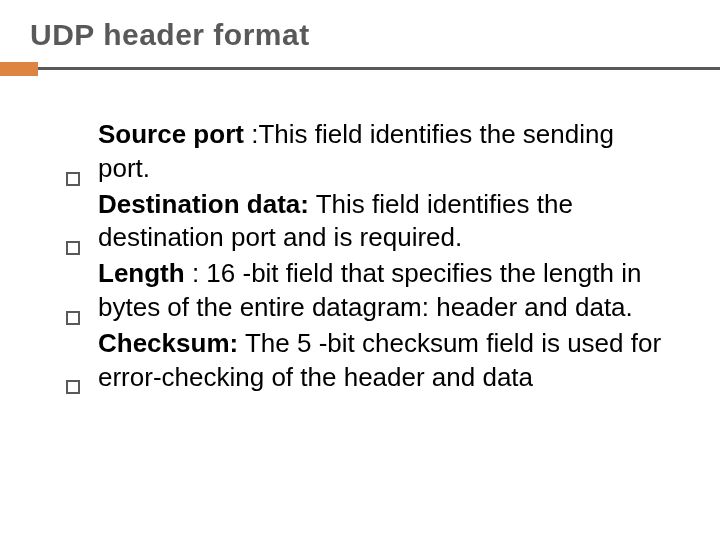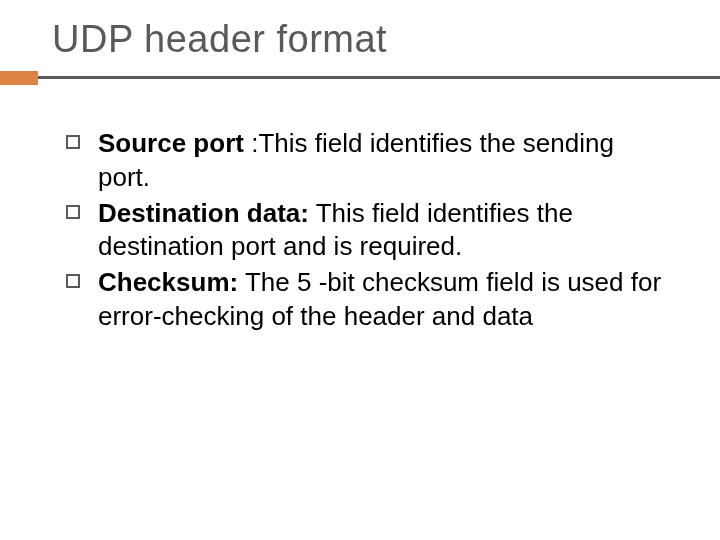--- a/index.html
+++ b/index.html
@@ -1,22 +1,22 @@
 <!DOCTYPE html>
 <html><head>
 <meta charset="utf-8">
 <style>
 * { margin: 0; padding: 0; box-sizing: border-box; }
 body { width: 720px; height: 540px; background: #fff; font-family: Arial, Helvetica, sans-serif; position: relative; }
-.title { font-size: 38px; color: #595959; font-weight: 400; padding: 18px 0 10px 52px; letter-spacing: 0.5px; }
+.title { font-size: 30px; color: #595959; font-weight: 700; padding: 18px 0 10px 30px; letter-spacing: 0.5px; }
 .rule-row { display: flex; width: 100%; height: 14px; }
 .accent { width: 38px; background: #dd8442; }
 .line { flex: 1; border-top: 3px solid #595959; margin-top: 5px; }
 .content { padding: 42px 48px 0 66px; }
-.item { display: flex; align-items: flex-start; margin-bottom: 2px; }
+.item { display: flex; align-items: flex-end; margin-bottom: 2px; }
 .bullet { width: 14px; height: 14px; border: 2px solid #595959; margin-top: 8px; margin-right: 18px; flex-shrink: 0; }
 .text { font-size: 26px; color: #000; line-height: 1.3; }
 .text b { font-weight: 700; }
 </style>
 </head>
 <body>
 
 <div class="title">UDP header format</div>
 <div class="rule-row">
   <div class="accent"></div>
@@ -27,15 +27,19 @@
   <div class="item">
     <div class="bullet"></div>
     <div class="text"><b>Source port </b><span>:</span><span>This field identifies the sending port.</span></div>
   </div>
   <div class="item">
     <div class="bullet"></div>
     <div class="text"><b>Destination data:</b><span> </span><span>This field identifies the destination port and is required.</span></div>
   </div>
   <div class="item">
     <div class="bullet"></div>
+    <div class="text"><b>Length </b><span>:</span><span> 16 -bit field that specifies the length in bytes of the entire datagram: header and data.</span></div>
+  </div>
+  <div class="item">
+    <div class="bullet"></div>
     <div class="text"><b>Checksum:</b><span> </span><span>The 5 -bit checksum field is used for error-checking of the header and data</span></div>
   </div>
 </div>
 
 </body></html>

